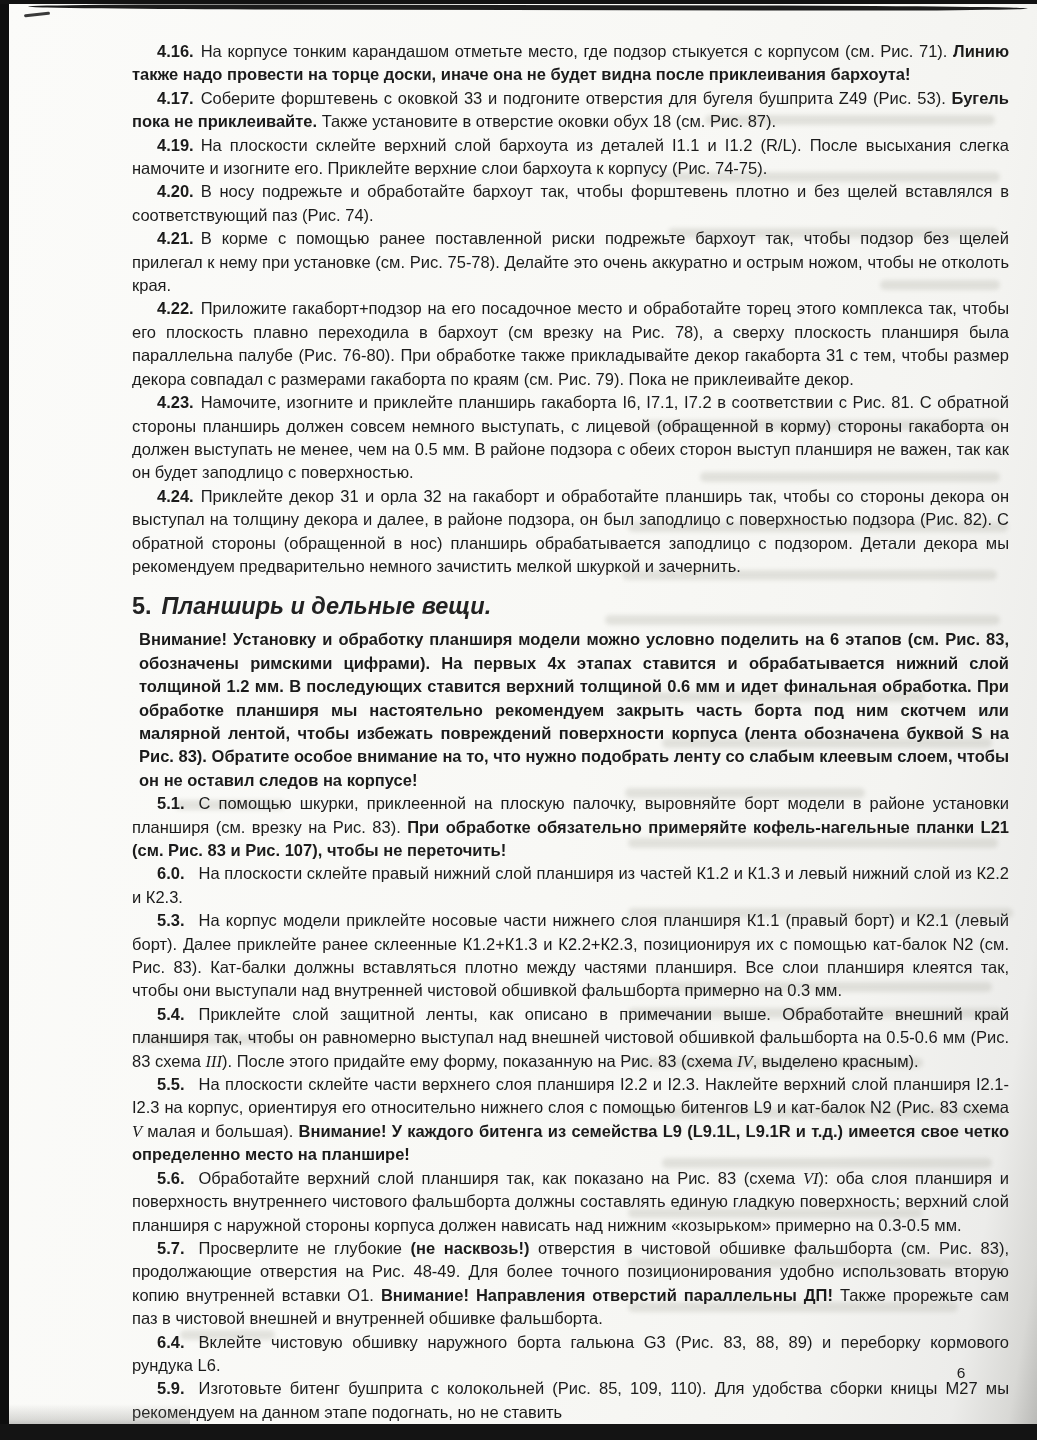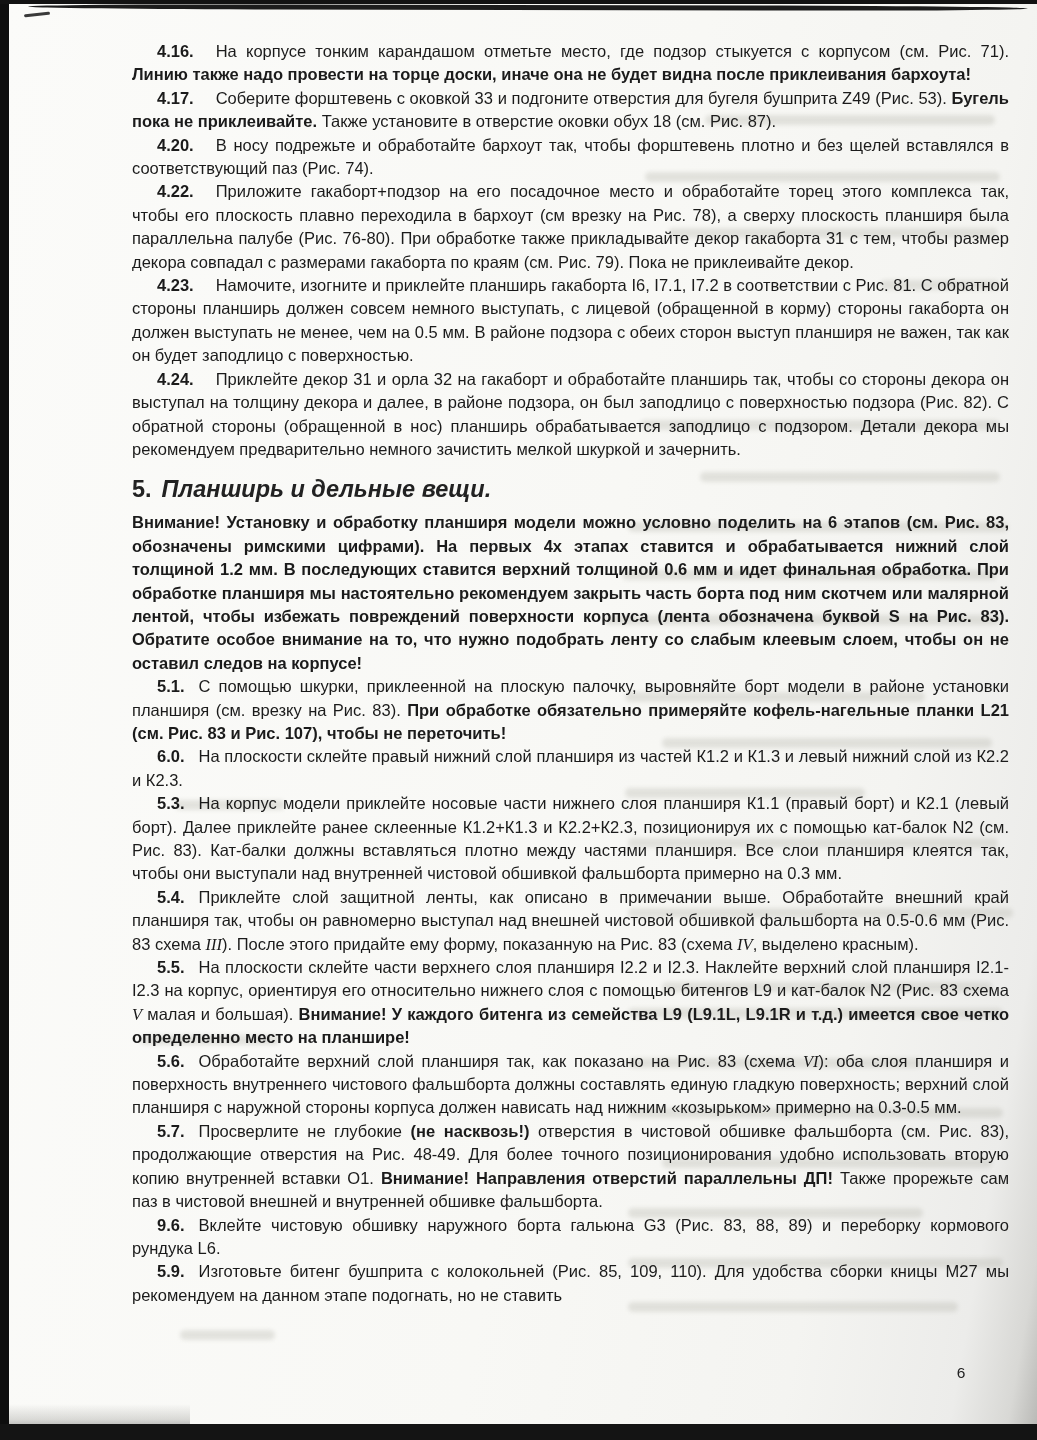--- a/index.html
+++ b/index.html
@@ -35,25 +35,25 @@
   .ghost div{
     position:absolute;height:10px;border-radius:5px;
     background:#b4b4aa;opacity:0.32;filter:blur(2px);
   }
   
   .content{
     position:absolute;left:132px;top:40px;width:877px;
     color:#1b1b1b;font-size:16.5px;line-height:23.4px;
   }
   .para{margin:0;text-align:justify;text-indent:25px;}
-  .para .pnum{font-weight:700;margin-right:22px;}
+  .para .pnum{font-weight:700;margin-right:7px;}
   .para .pnum.wide{margin-right:14px;}
   .para .b{font-weight:700;}
   .para .serif{font-family:"Liberation Serif","DejaVu Serif",serif;font-style:italic;}
-  .para.intro{text-indent:0;font-weight:700;}
+  .para.intro{text-indent:0;font-weight:700;margin-left:7px;}
   .heading{
     margin:13px 0 7px 0;text-indent:0;text-align:left;
     font-size:23.5px;line-height:30px;font-weight:700;color:#222;
   }
   .heading .heading-title{font-style:italic;margin-left:10px;}
   .page-number{
     position:absolute;left:946px;top:1364px;width:30px;
     font-size:15.5px;color:#222;text-align:center;
   }
 </style>
@@ -90,40 +90,42 @@
     <div style="left: 180px; top: 1330px; width: 95px;"></div>
   </div>
 
 <div class="page-top-line"></div>
 <div class="page-top-dash"></div>
 
 <div class="content" id="content">
   <div id="section4-items">
       <p class="para"><span class="pnum">4.16.</span><span>На корпусе тонким карандашом отметьте место, где подзор стыкуется с корпусом (см. Рис. 71). </span><span class="b">Линию также надо провести на торце доски, иначе она не будет видна после приклеивания бархоута!</span></p>
       <p class="para"><span class="pnum">4.17.</span><span>Соберите форштевень с оковкой 33 и подгоните отверстия для бугеля бушприта Z49 (Рис. 53). </span><span class="b">Бугель пока не приклеивайте. </span><span>Также установите в отверстие оковки обух 18 (см. Рис. 87).</span></p>
+      <p class="para"><span class="pnum">4.19.</span><span>На плоскости склейте верхний слой бархоута из деталей I1.1 и I1.2 (R/L). После высыхания слегка намочите и изогните его. Приклейте верхние слои бархоута к корпусу (Рис. 74-75).</span></p>
       <p class="para"><span class="pnum">4.20.</span><span>В носу подрежьте и обработайте бархоут так, чтобы форштевень плотно и без щелей вставлялся в соответствующий паз (Рис. 74).</span></p>
+      <p class="para"><span class="pnum">4.21.</span><span>В корме с помощью ранее поставленной риски подрежьте бархоут так, чтобы подзор без щелей прилегал к нему при установке (см. Рис. 75-78). Делайте это очень аккуратно и острым ножом, чтобы не отколоть края.</span></p>
       <p class="para"><span class="pnum">4.22.</span><span>Приложите гакаборт+подзор на его посадочное место и обработайте торец этого комплекса так, чтобы его плоскость плавно переходила в бархоут (см врезку на Рис. 78), а сверху плоскость планширя была параллельна палубе (Рис. 76-80). При обработке также прикладывайте декор гакаборта 31 с тем, чтобы размер декора совпадал с размерами гакаборта по краям (см. Рис. 79). Пока не приклеивайте декор.</span></p>
       <p class="para"><span class="pnum">4.23.</span><span>Намочите, изогните и приклейте планширь гакаборта I6, I7.1, I7.2 в соответствии с Рис. 81. С обратной стороны планширь должен совсем немного выступать, с лицевой (обращенной в корму) стороны гакаборта он должен выступать не менее, чем на 0.5 мм. В районе подзора с обеих сторон выступ планширя не важен, так как он будет заподлицо с поверхностью.</span></p>
       <p class="para"><span class="pnum">4.24.</span><span>Приклейте декор 31 и орла 32 на гакаборт и обработайте планширь так, чтобы со стороны декора он выступал на толщину декора и далее, в районе подзора, он был заподлицо с поверхностью подзора (Рис. 82). С обратной стороны (обращенной в нос) планширь обрабатывается заподлицо с подзором. Детали декора мы рекомендуем предварительно немного зачистить мелкой шкуркой и зачернить.</span></p>
     </div>
   <p class="para heading">
     <span class="heading-num">5.</span><span class="heading-title">Планширь и дельные вещи.</span>
   </p>
   <div id="section5-intro">
       <p class="para intro"><span class="b">Внимание! Установку и обработку планширя модели можно условно поделить на 6 этапов (см. Рис. 83, обозначены римскими цифрами). На первых 4х этапах ставится и обрабатывается нижний слой толщиной 1.2 мм. В последующих ставится верхний толщиной 0.6 мм и идет финальная обработка. При обработке планширя мы настоятельно рекомендуем закрыть часть борта под ним скотчем или малярной лентой, чтобы избежать повреждений поверхности корпуса (лента обозначена буквой S на Рис. 83). Обратите особое внимание на то, что нужно подобрать ленту со слабым клеевым слоем, чтобы он не оставил следов на корпусе!</span></p>
     </div>
   <div id="section5-items">
       <p class="para"><span class="pnum wide">5.1.</span><span>С помощью шкурки, приклеенной на плоскую палочку, выровняйте борт модели в районе установки планширя (см. врезку на Рис. 83). </span><span class="b">При обработке обязательно примеряйте кофель-нагельные планки L21 (см. Рис. 83 и Рис. 107), чтобы не переточить!</span></p>
       <p class="para"><span class="pnum wide">6.0.</span><span>На плоскости склейте правый нижний слой планширя из частей К1.2 и К1.3 и левый нижний слой из К2.2 и К2.3.</span></p>
       <p class="para"><span class="pnum wide">5.3.</span><span>На корпус модели приклейте носовые части нижнего слоя планширя К1.1 (правый борт) и К2.1 (левый борт). Далее приклейте ранее склеенные К1.2+К1.3 и К2.2+К2.3, позиционируя их с помощью кат-балок N2 (см. Рис. 83). Кат-балки должны вставляться плотно между частями планширя. Все слои планширя клеятся так, чтобы они выступали над внутренней чистовой обшивкой фальшборта примерно на 0.3 мм.</span></p>
       <p class="para"><span class="pnum wide">5.4.</span><span>Приклейте слой защитной ленты, как описано в примечании выше. Обработайте внешний край планширя так, чтобы он равномерно выступал над внешней чистовой обшивкой фальшборта на 0.5-0.6 мм (Рис. 83 схема </span><span class="serif">III</span><span>). После этого придайте ему форму, показанную на Рис. 83 (схема </span><span class="serif">IV</span><span>, выделено красным).</span></p>
       <p class="para"><span class="pnum wide">5.5.</span><span>На плоскости склейте части верхнего слоя планширя I2.2 и I2.3. Наклейте верхний слой планширя I2.1-I2.3 на корпус, ориентируя его относительно нижнего слоя с помощью битенгов L9 и кат-балок N2 (Рис. 83 схема </span><span class="serif">V</span><span> малая и большая). </span><span class="b">Внимание! У каждого битенга из семейства L9 (L9.1L, L9.1R и т.д.) имеется свое четко определенно место на планшире!</span></p>
       <p class="para"><span class="pnum wide">5.6.</span><span>Обработайте верхний слой планширя так, как показано на Рис. 83 (схема </span><span class="serif">VI</span><span>): оба слоя планширя и поверхность внутреннего чистового фальшборта должны составлять единую гладкую поверхность; верхний слой планширя с наружной стороны корпуса должен нависать над нижним «козырьком» примерно на 0.3-0.5 мм.</span></p>
       <p class="para"><span class="pnum wide">5.7.</span><span>Просверлите не глубокие </span><span class="b">(не насквозь!)</span><span> отверстия в чистовой обшивке фальшборта (см. Рис. 83), продолжающие отверстия на Рис. 48-49. Для более точного позиционирования удобно использовать вторую копию внутренней вставки О1. </span><span class="b">Внимание! Направления отверстий параллельны ДП!</span><span> Также прорежьте сам паз в чистовой внешней и внутренней обшивке фальшборта.</span></p>
-      <p class="para"><span class="pnum wide">9.6.</span><span>Вклейте чистовую обшивку наружного борта гальюна G3 (Рис. 83, 88, 89) и переборку кормового рундука L6.</span></p>
+      <p class="para"><span class="pnum wide">6.4.</span><span>Вклейте чистовую обшивку наружного борта гальюна G3 (Рис. 83, 88, 89) и переборку кормового рундука L6.</span></p>
       <p class="para"><span class="pnum wide">5.9.</span><span>Изготовьте битенг бушприта с колокольней (Рис. 85, 109, 110). Для удобства сборки кницы М27 мы рекомендуем на данном этапе подогнать, но не ставить</span></p>
     </div>
 </div>
 
 <div class="page-number">6</div>
 
 <div class="corner-shadow"></div>
 <div class="edge-left"></div>
 <div class="edge-top"></div>
 <div class="edge-bottom"></div>

